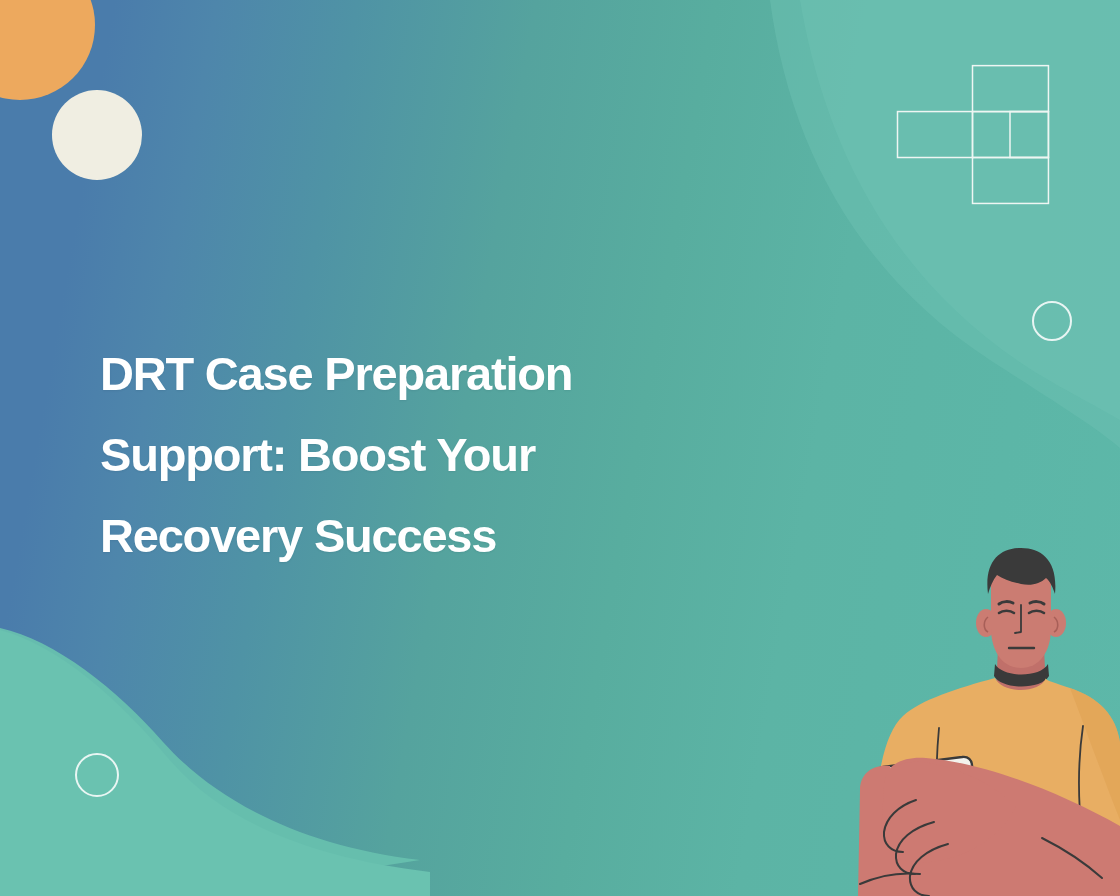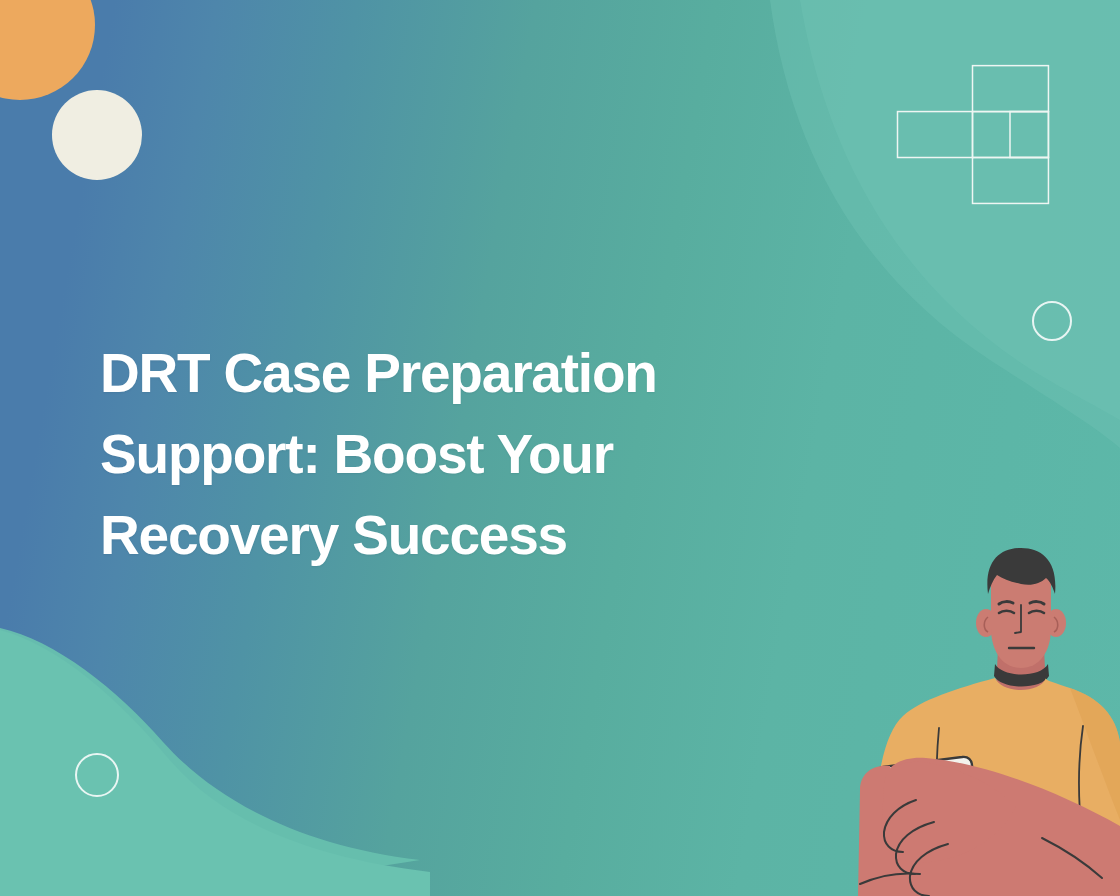--- a/index.html
+++ b/index.html
@@ -29,21 +29,21 @@
   .layer svg { display:block; width:1120px; height:896px; }
 
   
   .headline {
     position:absolute;
     left:100px;
     top:333px;
     width:880px;
     color:#ffffff;
     font-weight:bold;
-    font-size:55px;
+    font-size:47px;
     line-height:81px;
     letter-spacing:-1.2px;
     text-shadow:0 1px 2px rgba(30,60,80,0.10);
     white-space:pre-line;
   }
 
   
   .circle { position:absolute; border-radius:50%; }
   .ring   { position:absolute; border-radius:50%; border:2px solid rgba(255,255,255,0.85); }
 

